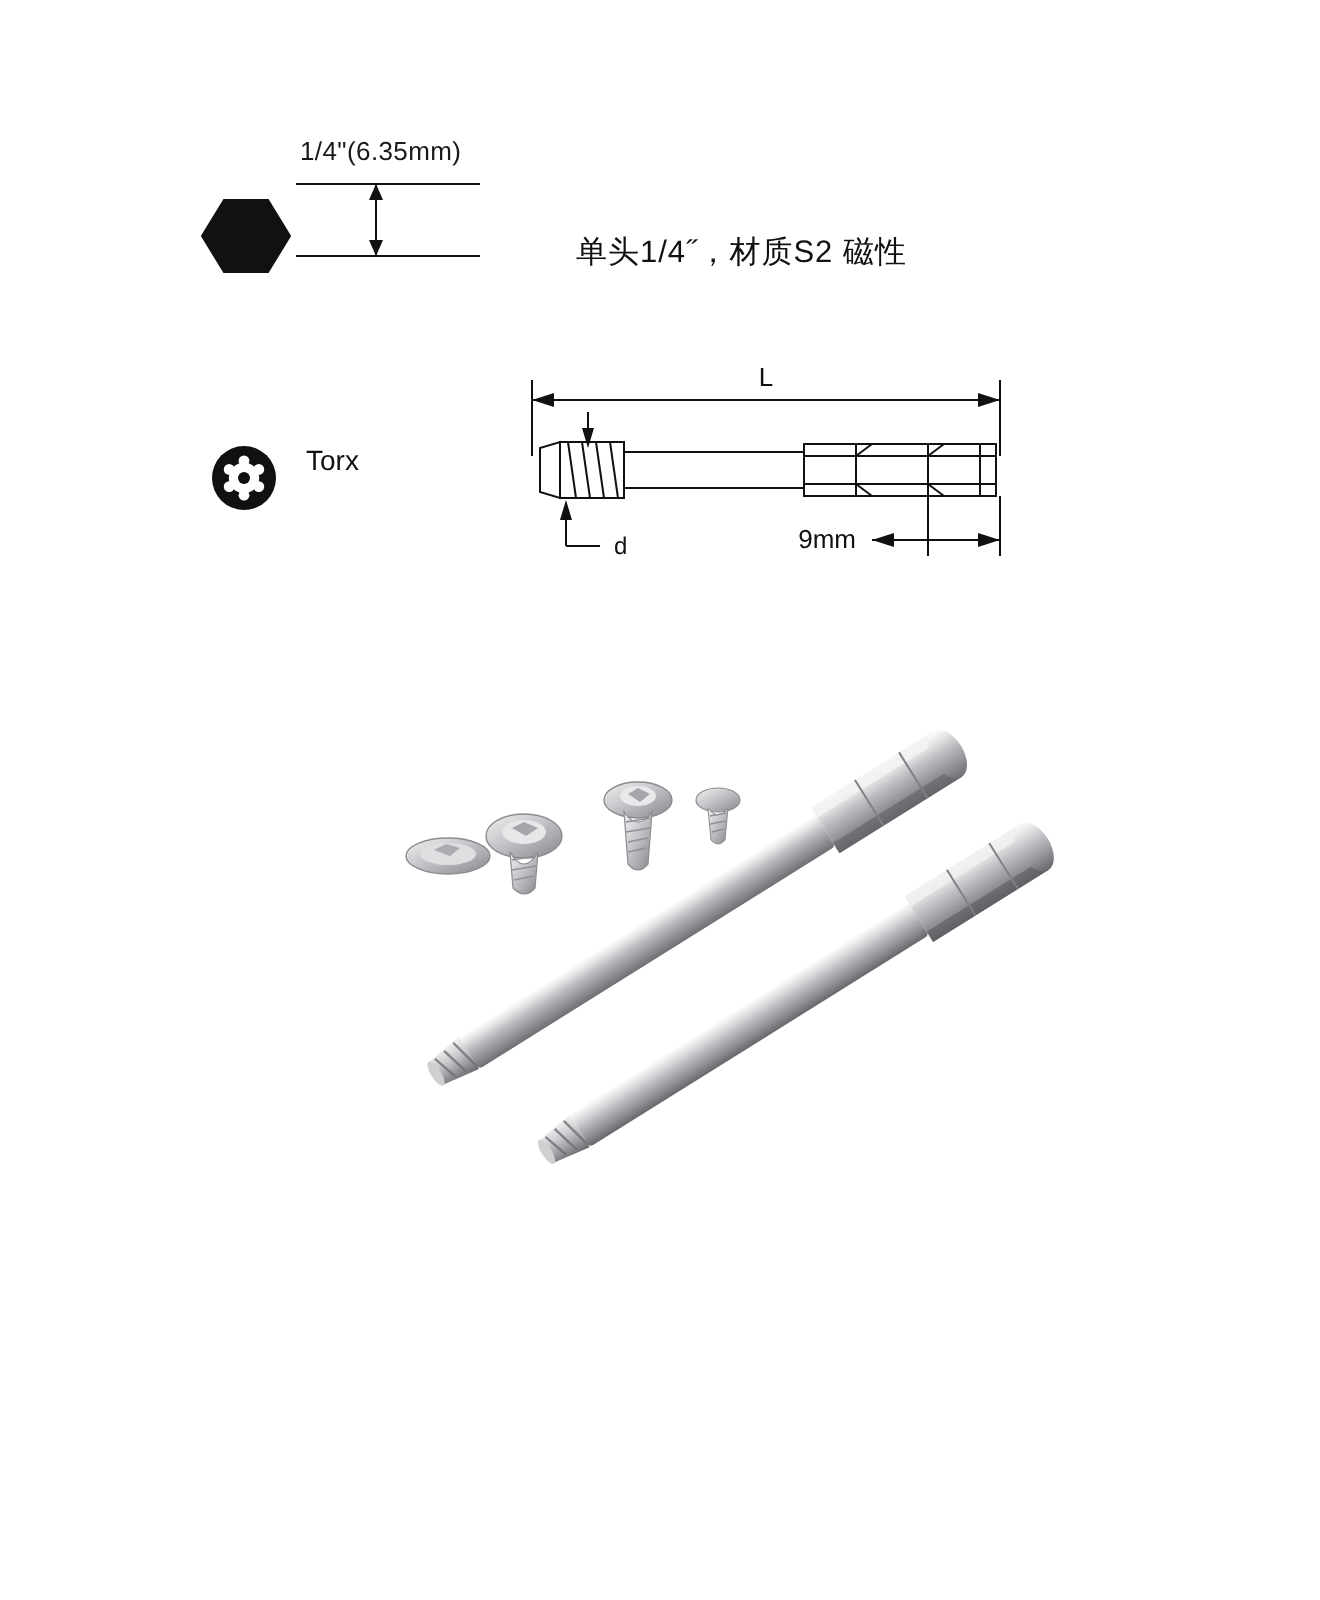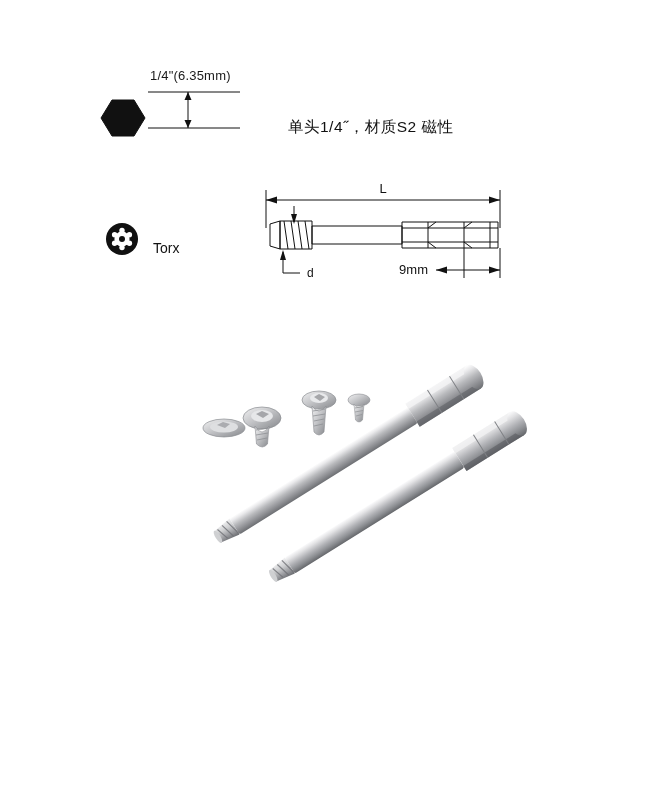--- a/index.html
+++ b/index.html
@@ -53,21 +53,21 @@
     width: 110px;
     height: 52px;
   }
 
   
   .torx-block {
     position: absolute;
     left: 105px;
     top: 222px;
     display: flex;
-    align-items: flex-end;
+    align-items: flex-start;
     gap: 14px;
   }
   .torx-icon {
     width: 34px;
     height: 34px;
   }
   .torx-label {
     font-size: 14px;
     color: #111;
   }

